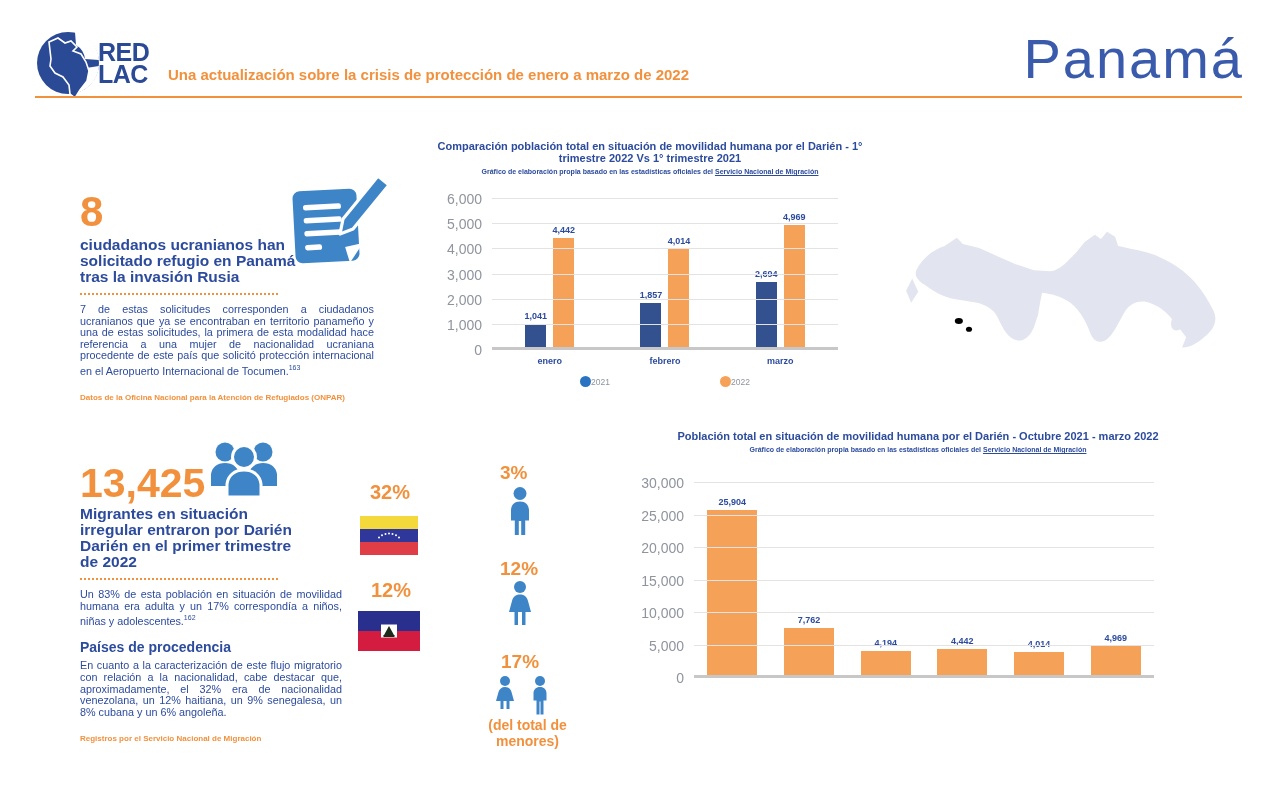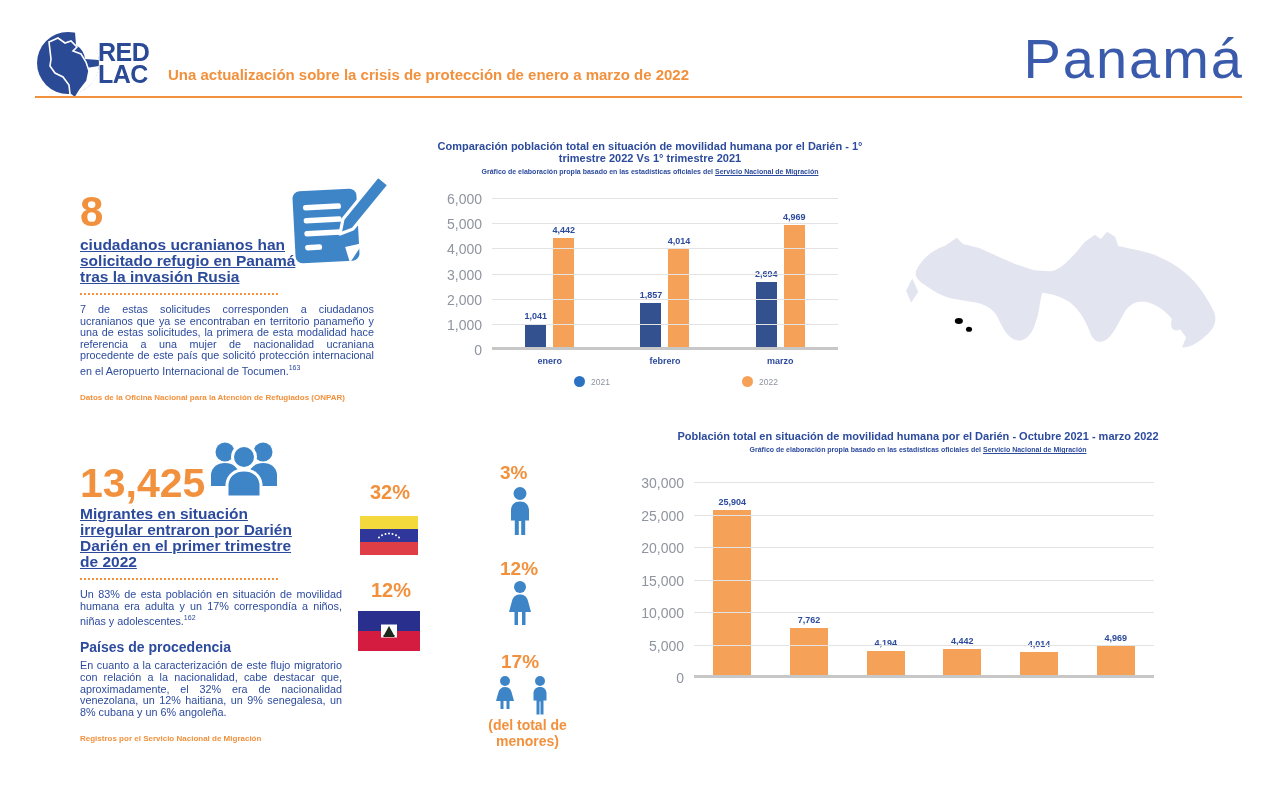--- a/index.html
+++ b/index.html
@@ -14,21 +14,21 @@
            letter-spacing:2px;color:#3A5BAC;}
   .header-rule{position:absolute;left:35px;right:32px;top:96px;border-top:2px solid var(--orange);}
   
   .section-title{position:absolute;left:35px;top:152px;font-size:13px;font-weight:bold;color:#1F3D85;letter-spacing:0.2px;}
   .stat-block{position:absolute;width:300px;}
   .stat-1{left:80px;top:190px;}
   .stat-2{left:80px;top:463px;width:262px;}
   .big-num{color:var(--orange);font-weight:bold;}
   .stat-1 .big-num{font-size:42px;line-height:44px;}
   .stat-2 .big-num{font-size:41px;line-height:40px;}
-  .stat-heading{font-size:15.5px;line-height:16px;font-weight:bold;color:var(--blue_text);margin-top:3px;width:225px;text-decoration:underline;}
+  .stat-heading{font-size:15.5px;line-height:16px;font-weight:bold;color:var(--blue_text);margin-top:3px;width:225px;}
   .dotted{border-top:2px dotted var(--orange);width:198px;margin:8px 0 9px 0;}
   .body-text{font-size:10.8px;line-height:11.6px;color:var(--blue_text);text-align:justify;width:294px;}
   .stat-2 .body-text{width:262px;}
   .source{font-size:8px;font-weight:bold;color:var(--orange);margin-top:16px;}
   sup{font-size:7px;}
   .sub-heading{font-size:14px;font-weight:bold;color:var(--blue_text);margin:12px 0 5px 0;}
   .doc-icon{position:absolute;left:286px;top:168px;}
   .people-icon{position:absolute;left:203px;top:440px;}
   
   .chart{position:absolute;}
@@ -46,31 +46,31 @@
   .plot{position:relative;flex:1;}
   .chart1 .plot{height:151px;}
   .chart2 .plot{height:195px;}
   .ytick{position:absolute;right:10px;transform:translateY(50%);font-size:14px;color:var(--axis_gray);}
   .gridline{position:absolute;left:0;right:0;height:1px;background:var(--grid);}
   .gridline.baseline{height:3px;background:#C7C7C7;}
   .groups{position:absolute;left:0;right:0;top:0;bottom:0;display:flex;}
   .bar-group{flex:1;display:flex;align-items:flex-end;justify-content:center;gap:7px;height:100%;}
   .bar-wrap{position:relative;}
   .chart1 .bar-wrap{width:21px;}
-  .chart2 .bar-wrap{width:38px;}
+  .chart2 .bar-wrap{width:50px;}
   .bar{position:absolute;left:0;right:0;top:0;bottom:0;}
   .bar-label{position:absolute;bottom:100%;left:50%;transform:translateX(-50%);margin-bottom:3px;
              font-size:9px;font-weight:bold;color:var(--blue_text);white-space:nowrap;}
   .x-labels{display:flex;margin-top:6px;}
   .chart1 .x-labels{margin-left:66px;margin-right:36px;}
   .chart2 .x-labels{margin-left:38px;margin-right:26px;}
   .xcat{flex:1;text-align:center;font-size:9px;font-weight:bold;color:var(--blue_text);}
   .legend{display:flex;justify-content:center;gap:110px;margin-top:10px;}
   .chart1 .legend{margin-left:66px;margin-right:36px;}
-  .legend-item{display:flex;align-items:center;gap:6px;font-size:8.5px;color:#8D93A0;margin-left:22px;}
+  .legend-item{display:flex;align-items:center;font-size:8.5px;color:#8D93A0;}
   .legend-dot{width:11px;height:11px;border-radius:50%;}
   
   .map{position:absolute;left:900px;top:203px;}
   .map path{fill:var(--map_gray);}
   
   .pct{position:absolute;font-weight:bold;color:var(--orange);}
   .pct-lg{font-size:20px;}
   .flag{position:absolute;}
   .demo-caption{position:absolute;left:470px;top:717px;width:115px;text-align:center;
                 font-size:14px;font-weight:bold;color:var(--orange);}

